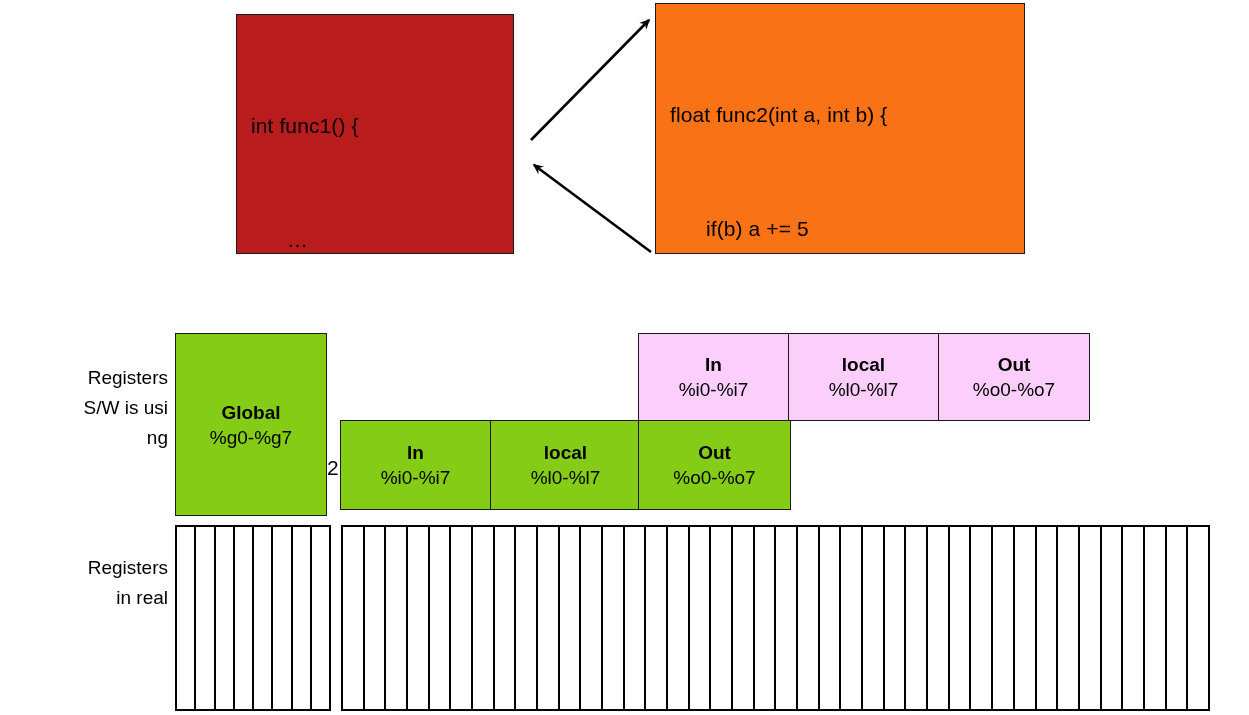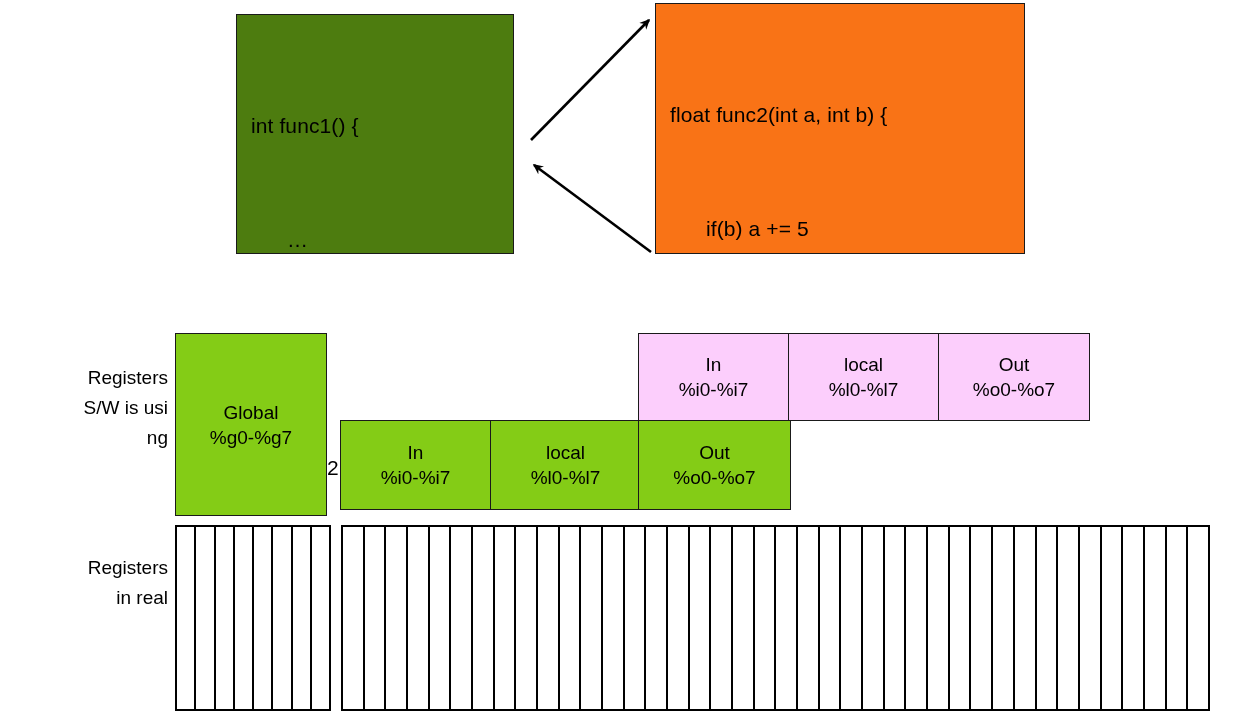--- a/index.html
+++ b/index.html
@@ -29,21 +29,21 @@
     box-sizing: border-box;
     font-size: 21px;
     line-height: 38px;
     padding: 16px 0 0 14px;
     white-space: pre;
     letter-spacing: 0.1px;
   }
   #func1-box {
     left: 236px; top: 14px;
     width: 278px; height: 240px;
-    background: #4d7c0f;
+    background: #b91c1c;
   }
   #func2-box {
     left: 655px; top: 3px;
     width: 370px; height: 251px;
     background: #f97316;
   }
   .code-line { display: block; }
   .indent1 { padding-left: 36px; }
   .ell { letter-spacing: 3px; }
 
@@ -85,21 +85,21 @@
   #cell-global { left: 175px; top: 333px; width: 152px; height: 183px; }
 
   #cell-pink-in    { left: 638px; top: 333px; width: 151px; height: 88px; }
   #cell-pink-local { left: 788px; top: 333px; width: 151px; height: 88px; }
   #cell-pink-out   { left: 938px; top: 333px; width: 152px; height: 88px; }
 
   #cell-blue-in    { left: 340px; top: 420px; width: 151px; height: 90px; }
   #cell-blue-local { left: 490px; top: 420px; width: 151px; height: 90px; }
   #cell-blue-out   { left: 638px; top: 420px; width: 153px; height: 90px; }
 
-  .reg-title { display: block; }
+  .reg-title { display: block; font-weight: bold; }
   .reg-range { display: block; }
 
   
   .hw-strip {
     position: absolute;
     top: 525px;
     height: 186px;
     box-sizing: border-box;
     border: 2px solid #000000;
     background: #ffffff;

